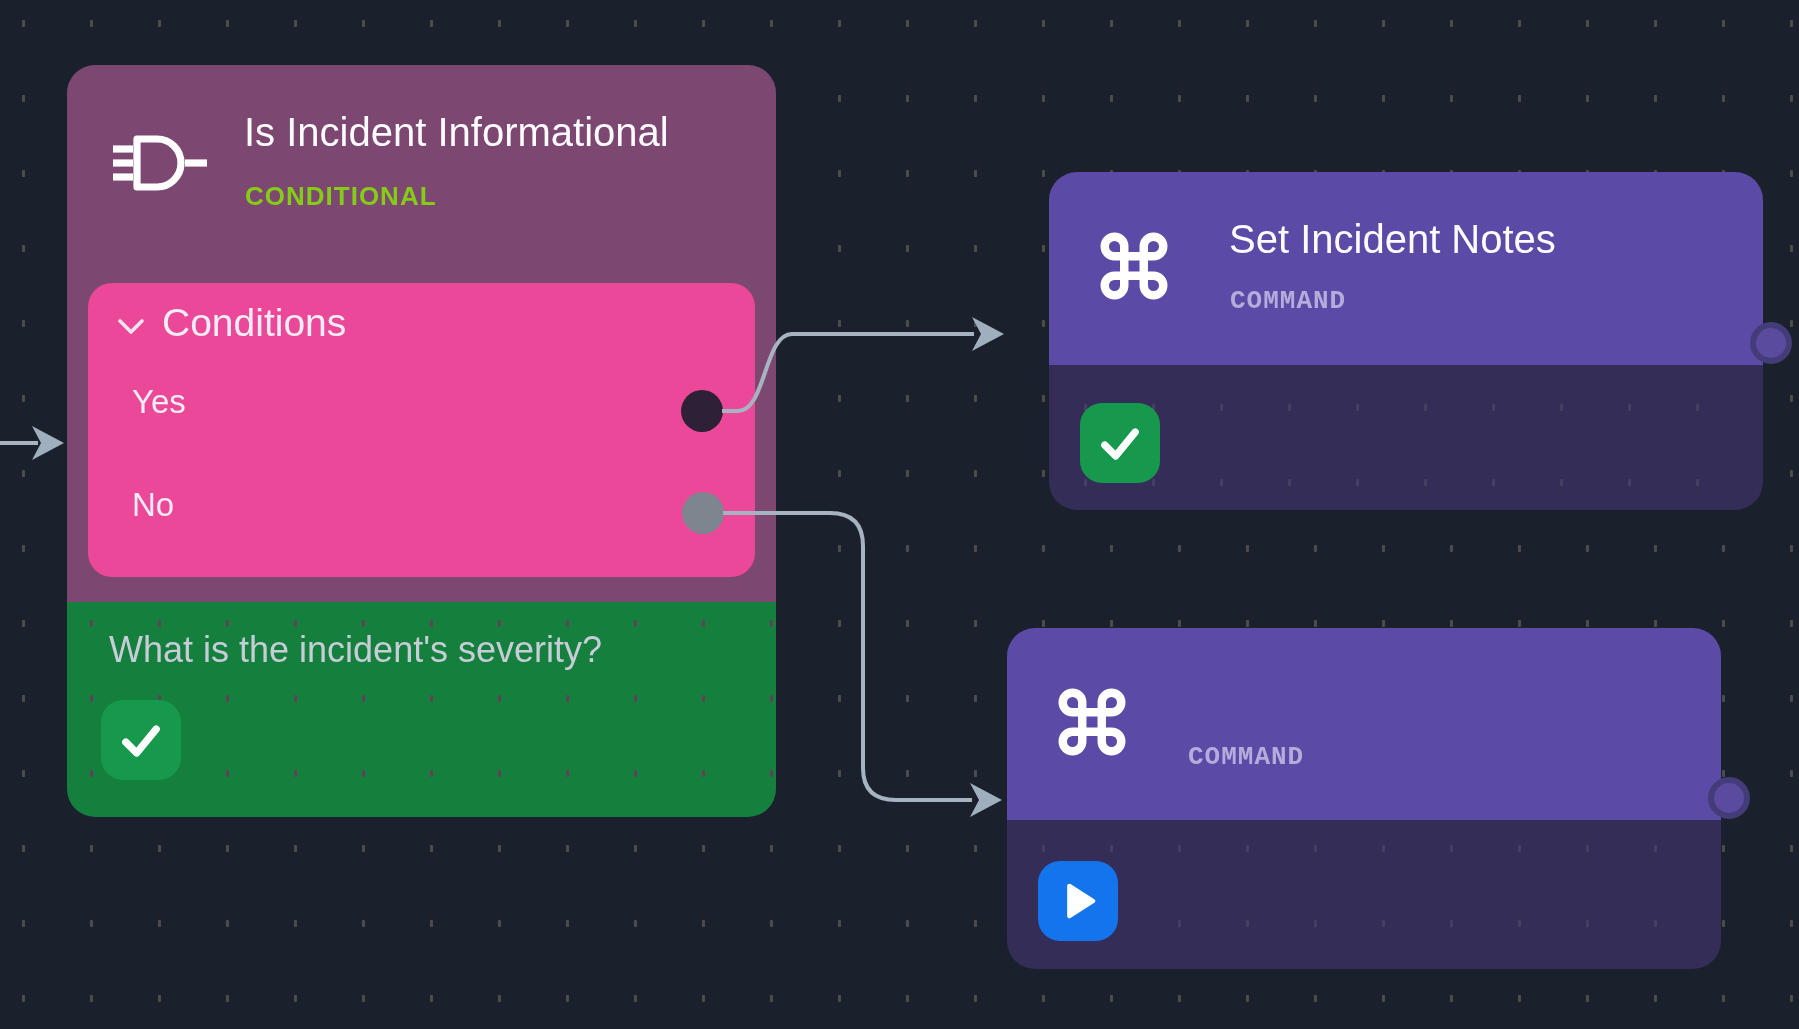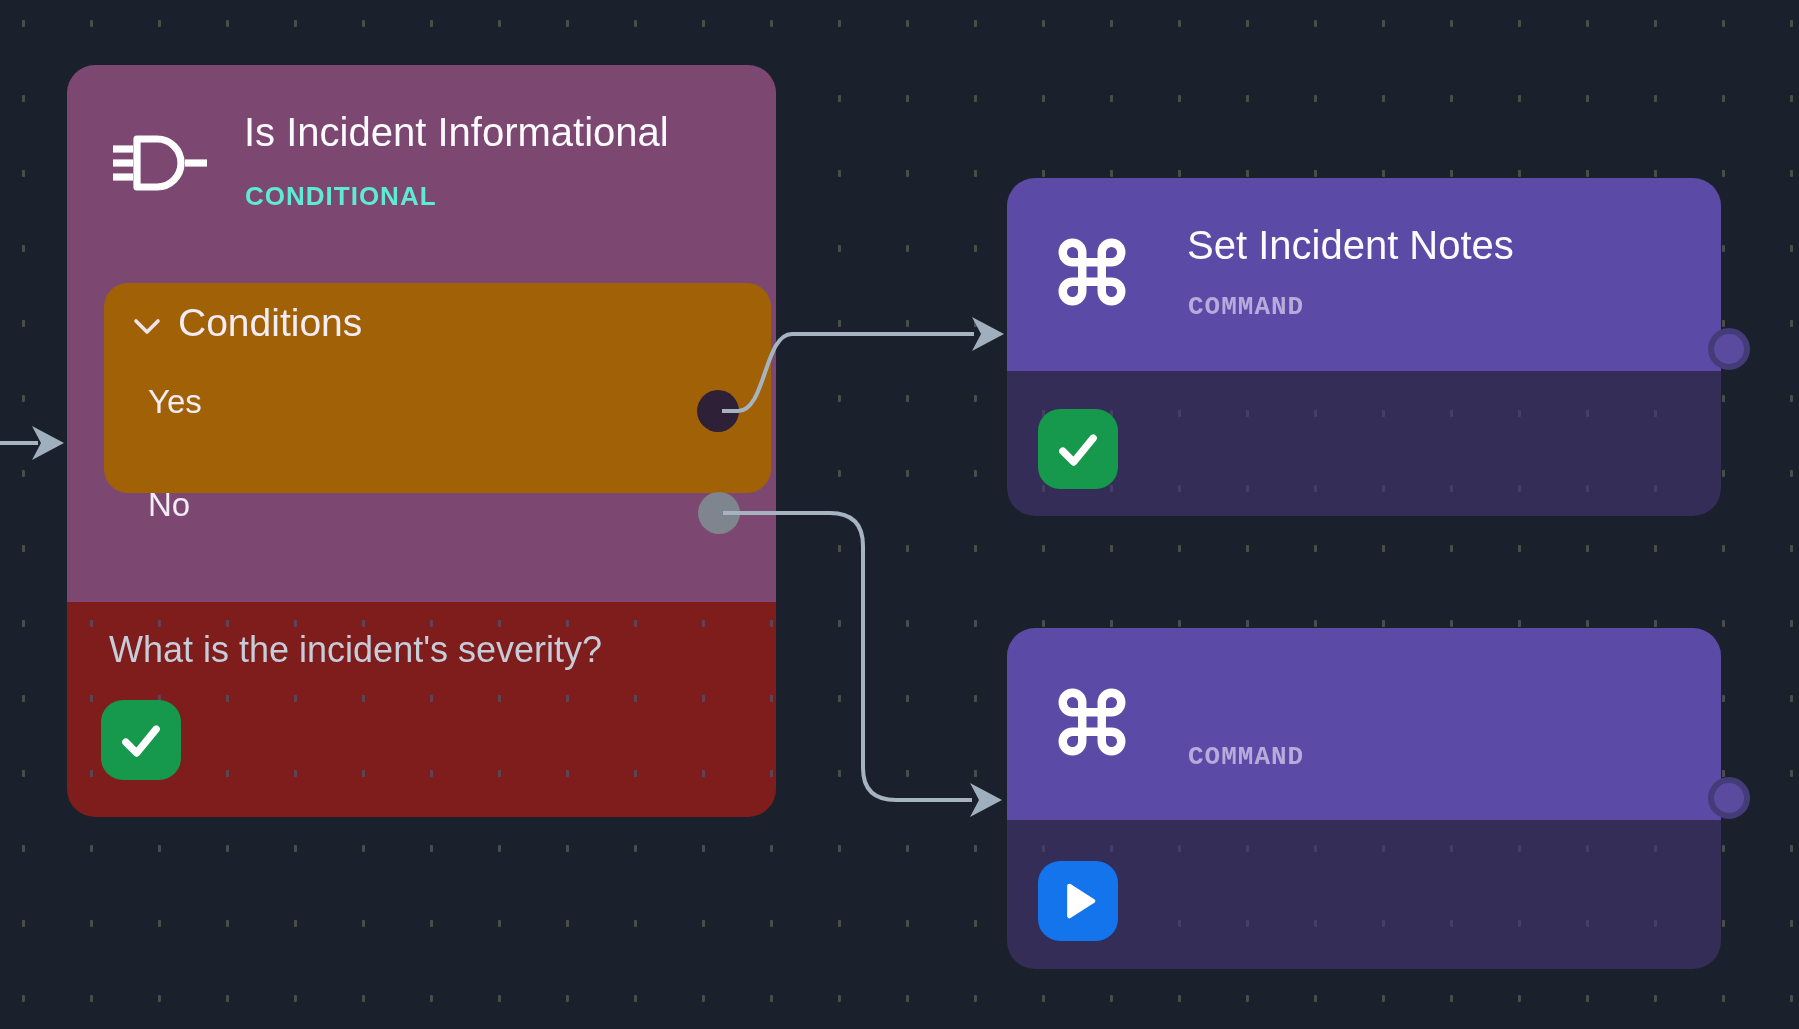--- a/index.html
+++ b/index.html
@@ -10,39 +10,39 @@
 
   
   .node{position:absolute;}
   .section{position:absolute;left:0;right:0;}
   .title{position:absolute;color:#fdfbfe;font-size:40px;line-height:1.15;white-space:nowrap;}
   .typelabel{position:absolute;font-size:26px;font-weight:700;letter-spacing:1px;white-space:nowrap;}
 
   
   .node-cond{left:67px;top:65px;width:709px;height:752px;}
   .cond-head{top:0;height:537px;background:#7c4872;border-radius:28px 28px 0 0;}
-  .cond-body{top:537px;height:215px;background:#7f1d1d;border-radius:0 0 28px 28px;}
+  .cond-body{top:537px;height:215px;background:#15803d;border-radius:0 0 28px 28px;}
   .cond-title{left:177px;top:44px;}
-  .cond-type{left:178px;top:116px;color:#5eead4;}
+  .cond-type{left:178px;top:116px;color:#84cc16;}
   .gate-icon{position:absolute;left:40px;top:60px;width:106px;height:76px;}
-  .cond-panel{position:absolute;left:21px;top:218px;width:667px;height:210px;
-              background:#a16207;border-radius:24px;margin-left:16px;}
+  .cond-panel{position:absolute;left:21px;top:218px;width:667px;height:294px;
+              background:#ec4899;border-radius:24px;}
   .cond-row-label{position:absolute;left:74px;top:18px;font-size:39px;color:#f2ecf4;white-space:nowrap;}
   .chev{position:absolute;left:26px;top:32px;width:34px;height:24px;}
   .branch-label{position:absolute;left:44px;font-size:33px;color:#f2ecf4;white-space:nowrap;}
   .branch-yes{top:100px;}
   .branch-no{top:203px;text-align:right;}
   .port{position:absolute;width:42px;height:42px;border-radius:50%;}
   .port-yes{left:593px;top:107px;background:#2e2036;}
   .port-no{left:594px;top:209px;background:#7e858f;}
   .question{position:absolute;left:42px;top:27px;font-size:36px;color:#c7cdd8;white-space:nowrap;}
 
   
   .node-cmd{left:1007px;width:714px;}
-  .node-cmd1{top:178px;height:338px;}
+  .node-cmd1{top:172px;height:338px;margin-left:42px;}
   .node-cmd2{top:628px;height:341px;}
   .cmd-head{top:0;background:#5b4ba6;border-radius:28px 28px 0 0;}
   .cmd1-head{height:193px;} .cmd2-head{height:192px;}
   .cmd-body{background:#332d58;border-radius:0 0 28px 28px;}
   .cmd1-body{top:193px;height:145px;} .cmd2-body{top:192px;height:149px;}
   .cmd-title{left:180px;top:44px;}
   .cmd-type{left:181px;top:114px;color:#b6abdb;font-family:Liberation Mono, monospace;}
   .cmd-icon{position:absolute;left:46px;top:55px;width:78px;height:78px;}
   .handle{position:absolute;width:30px;height:30px;border-radius:50%;
           background:#5a4b9f;border:6px solid #443c79;}

